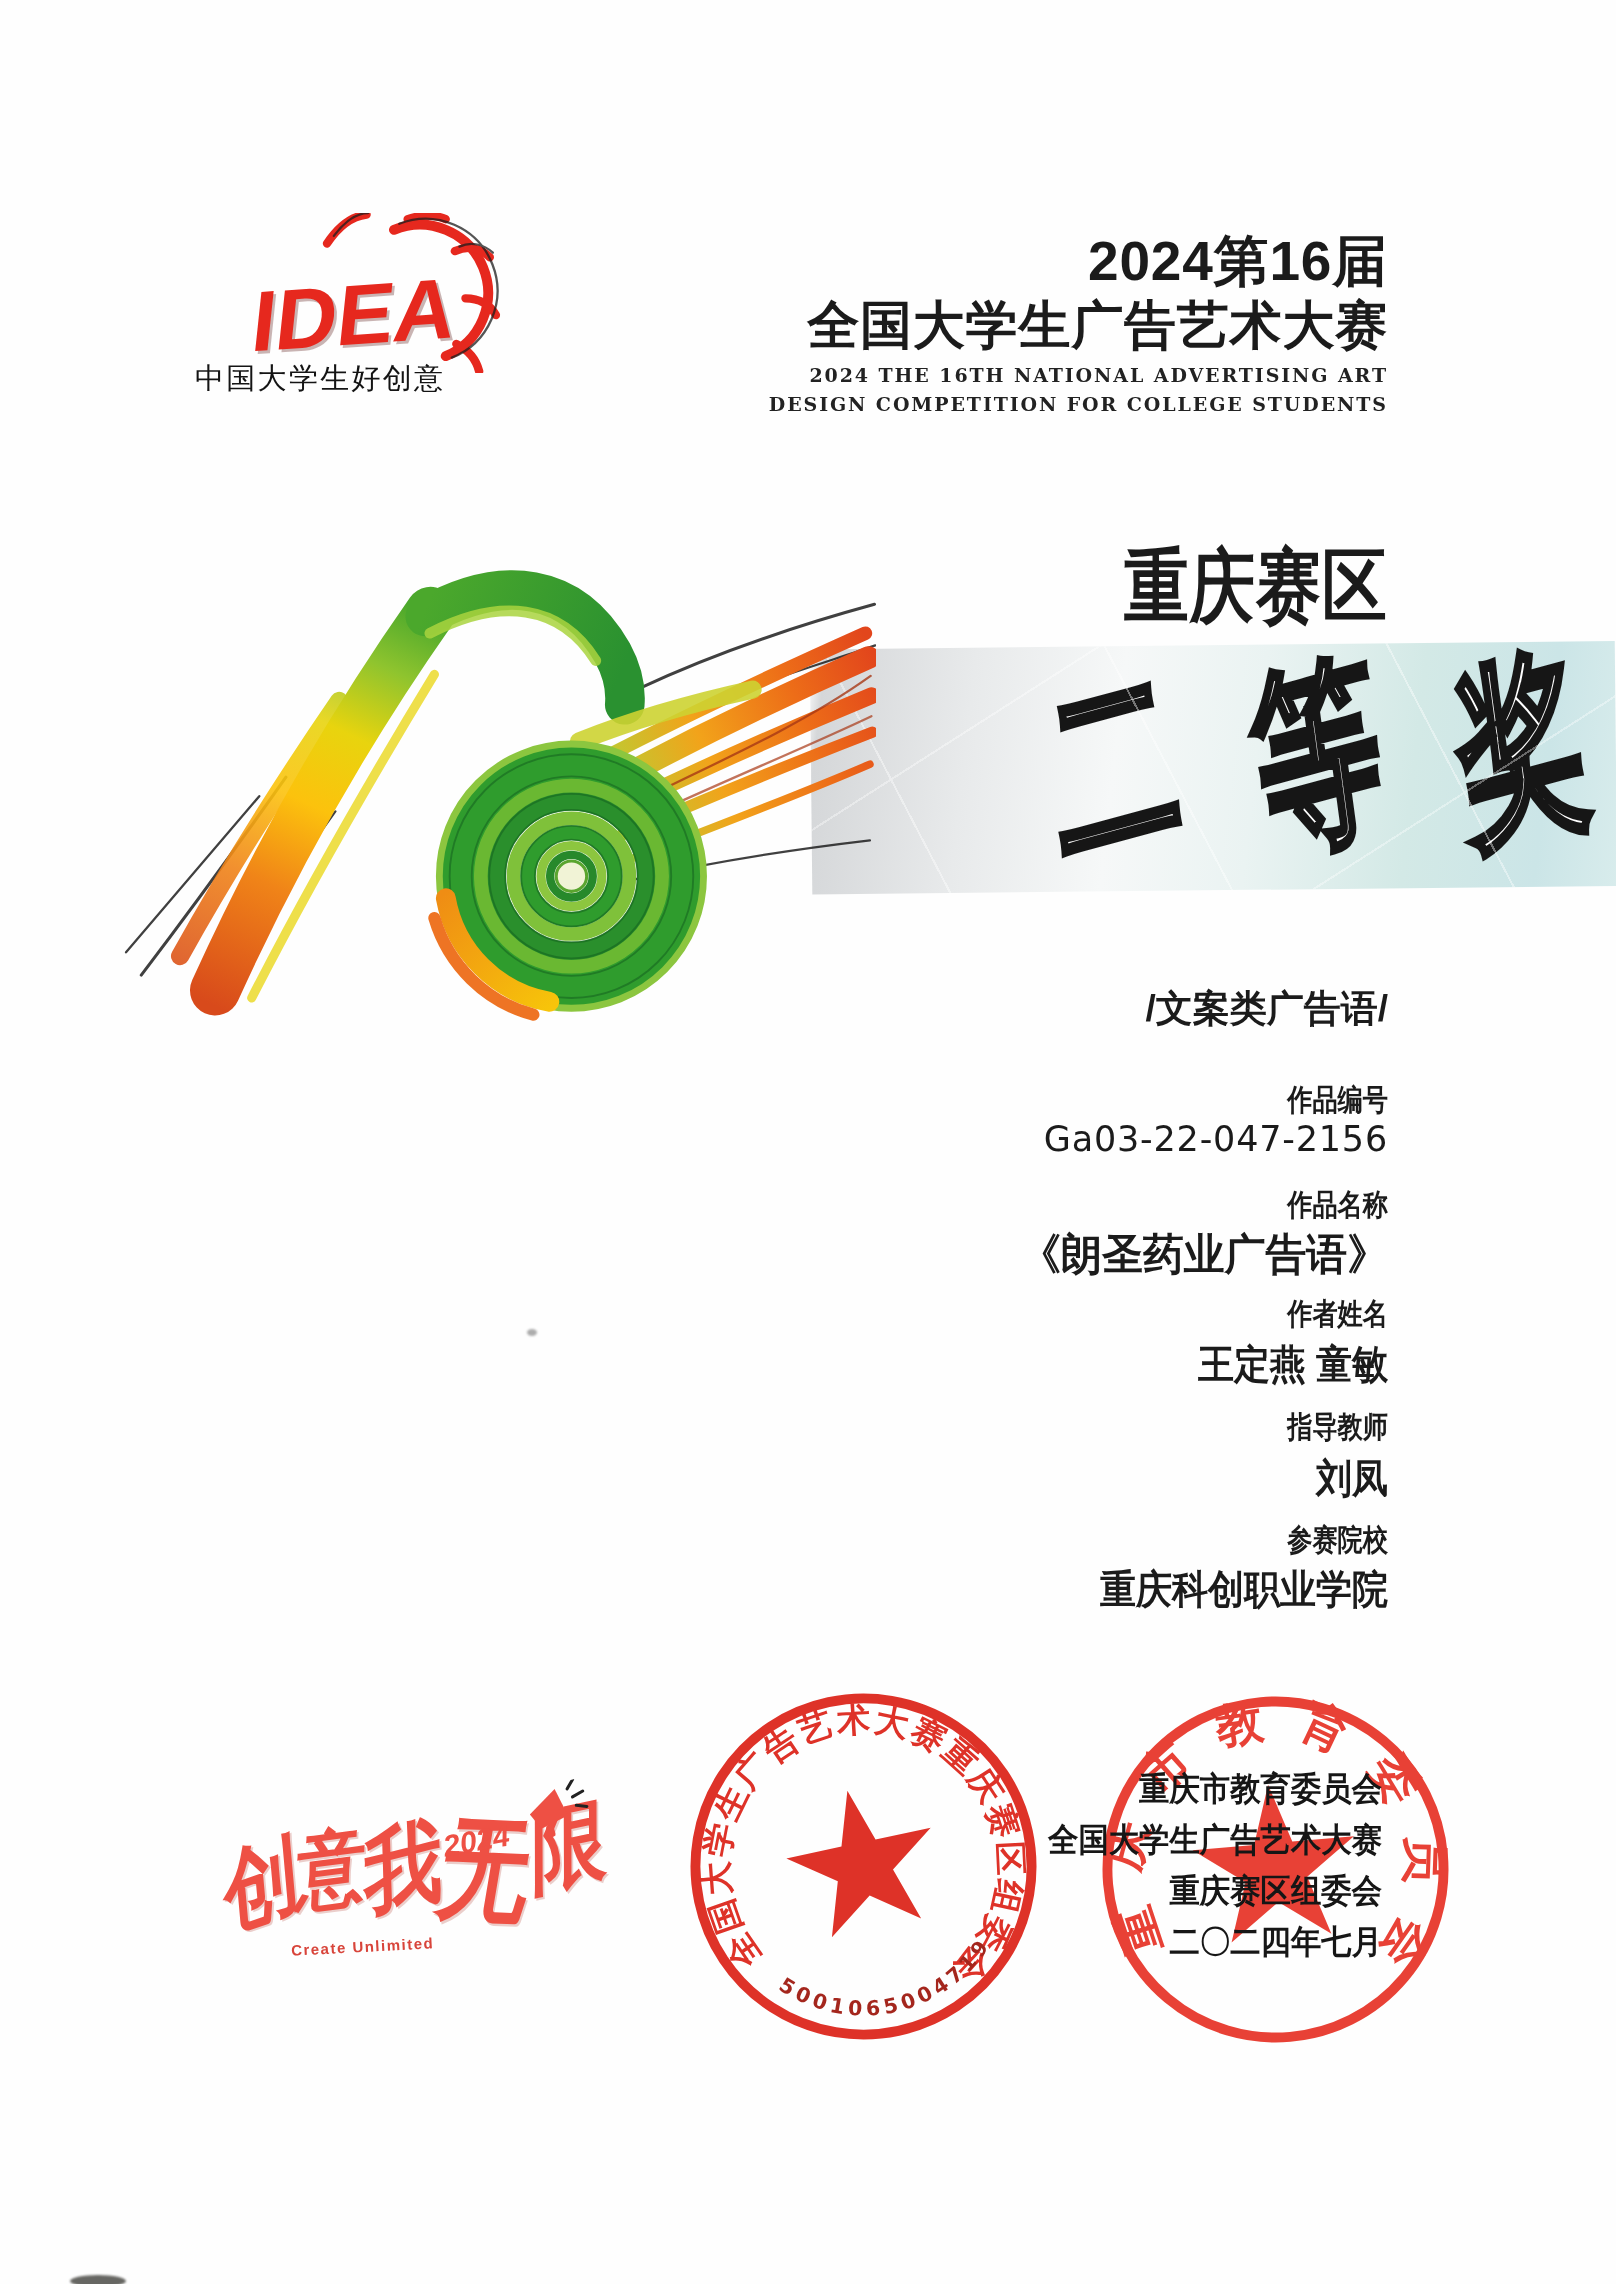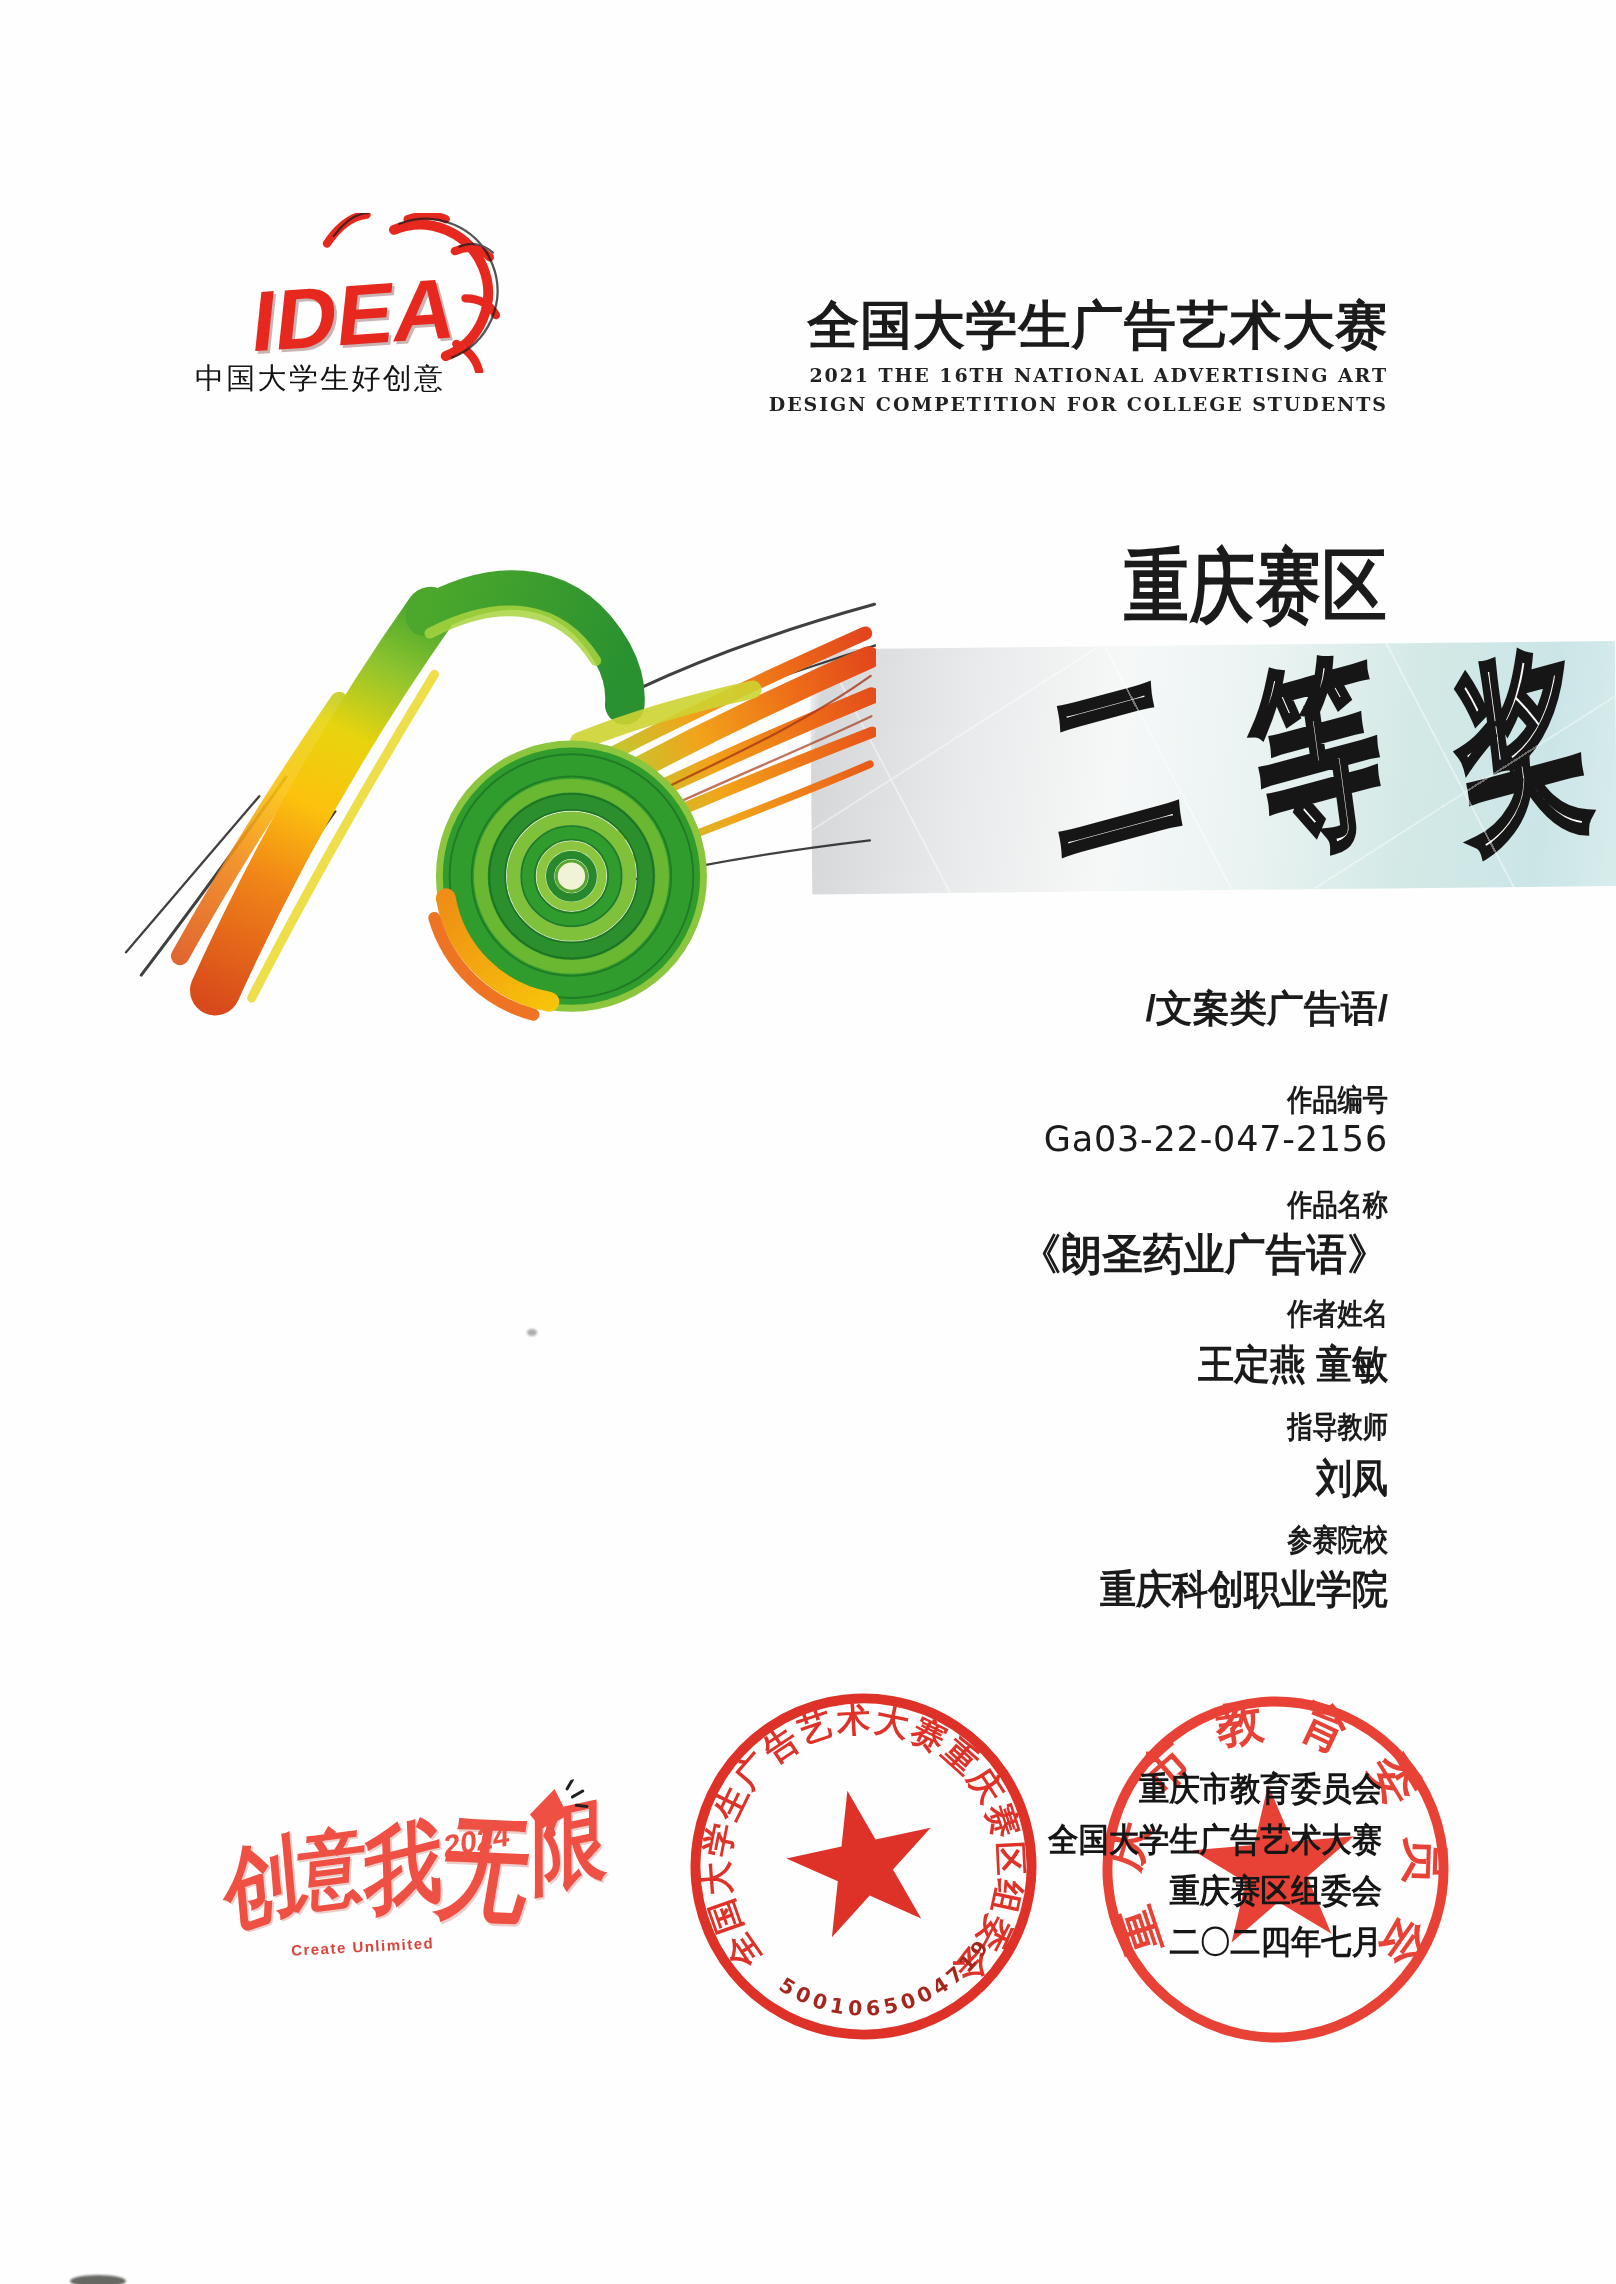--- a/index.html
+++ b/index.html
@@ -85,22 +85,23 @@
     </g>
     <g fill="none" stroke="#1d1d1d" stroke-linecap="round" opacity="0.75">
       <path d="M 239 30 C 254 10 270 0 284 0" stroke-width="3"></path>
       <path d="M 404 44 C 420 37 436 41 448 52" stroke-width="3"></path>
       <path d="M 325 14 A 86 86 0 0 1 394 190" stroke-width="3"></path>
     </g>
     <text transform="translate(128 182) rotate(-4) skewX(-10)" font-family="Liberation Sans, sans-serif" font-size="112" font-weight="900" fill="#e6281e" style="text-shadow:3px 3px 0 rgba(80,10,5,.3)">IDEA</text>
   </svg>
   <div class="abs idea-caption">中国大学生好创意</div>
 
+  <div class="r-edge title-cn1">2024第16届</div>
   <div class="r-edge title-cn2">全国大学生广告艺术大赛</div>
-  <div class="r-edge title-en title-en1">2021 THE 16TH NATIONAL ADVERTISING ART</div>
+  <div class="r-edge title-en title-en1">2024 THE 16TH NATIONAL ADVERTISING ART</div>
   <div class="r-edge title-en title-en2">DESIGN COMPETITION FOR COLLEGE STUDENTS</div>
 
   <div class="r-edge region">重庆赛区</div>
 
   <div class="banner">
     <div class="award">
       <span class="ac0">二</span>
       <span class="ac1">等</span>
       <span class="ac2">奖</span>
     </div>

